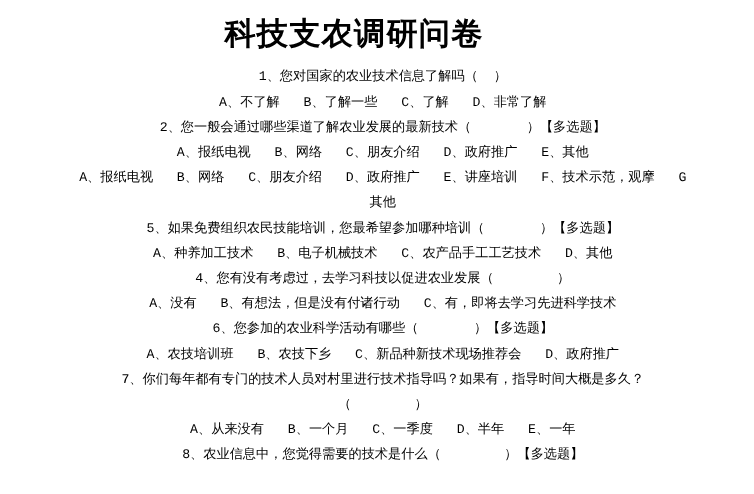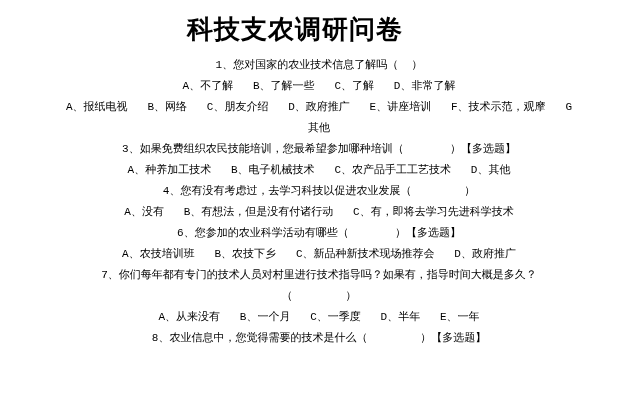--- a/index.html
+++ b/index.html
@@ -40,23 +40,25 @@
   }
 </style>
 </head>
 <body>
 
 <div class="page">
   <h1 class="doc-title">科技支农调研问卷</h1>
   <div class="doc-body">
     <p>1、您对国家的农业技术信息了解吗（  ）</p>
     <p>A、不了解   B、了解一些   C、了解   D、非常了解</p>
+    <p>2、您一般会通过哪些渠道了解农业发展的最新技术（       ）【多选题】</p>
+    <p>A、报纸电视   B、网络   C、朋友介绍   D、政府推广   E、其他</p>
     <p>A、报纸电视   B、网络   C、朋友介绍   D、政府推广   E、讲座培训   F、技术示范，观摩   G</p>
     <p>其他</p>
-    <p>3、如果免费组织农民技能培训，您最希望参加哪种培训（       ）【多选题】</p>
+    <p>5、如果免费组织农民技能培训，您最希望参加哪种培训（       ）【多选题】</p>
     <p>A、种养加工技术   B、电子机械技术   C、农产品手工工艺技术   D、其他</p>
     <p>4、您有没有考虑过，去学习科技以促进农业发展（        ）</p>
     <p>A、没有   B、有想法，但是没有付诸行动   C、有，即将去学习先进科学技术</p>
     <p>6、您参加的农业科学活动有哪些（       ）【多选题】</p>
     <p>A、农技培训班   B、农技下乡   C、新品种新技术现场推荐会   D、政府推广</p>
     <p>7、你们每年都有专门的技术人员对村里进行技术指导吗？如果有，指导时间大概是多久？</p>
     <p>（        ）</p>
     <p>A、从来没有   B、一个月   C、一季度   D、半年   E、一年</p>
     <p>8、农业信息中，您觉得需要的技术是什么（        ）【多选题】</p>
   </div>

